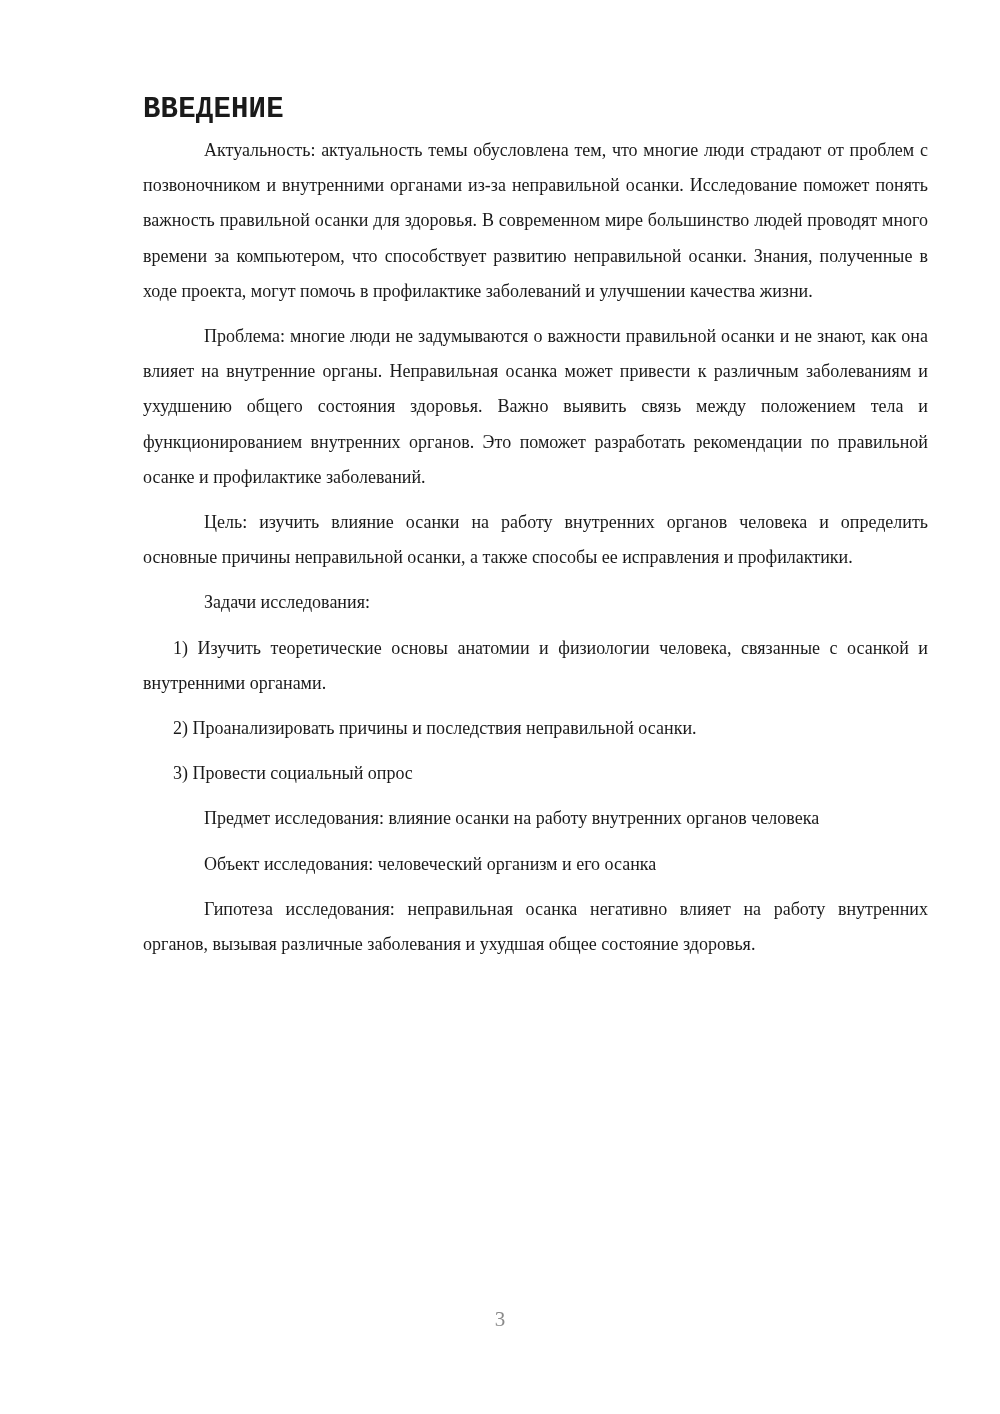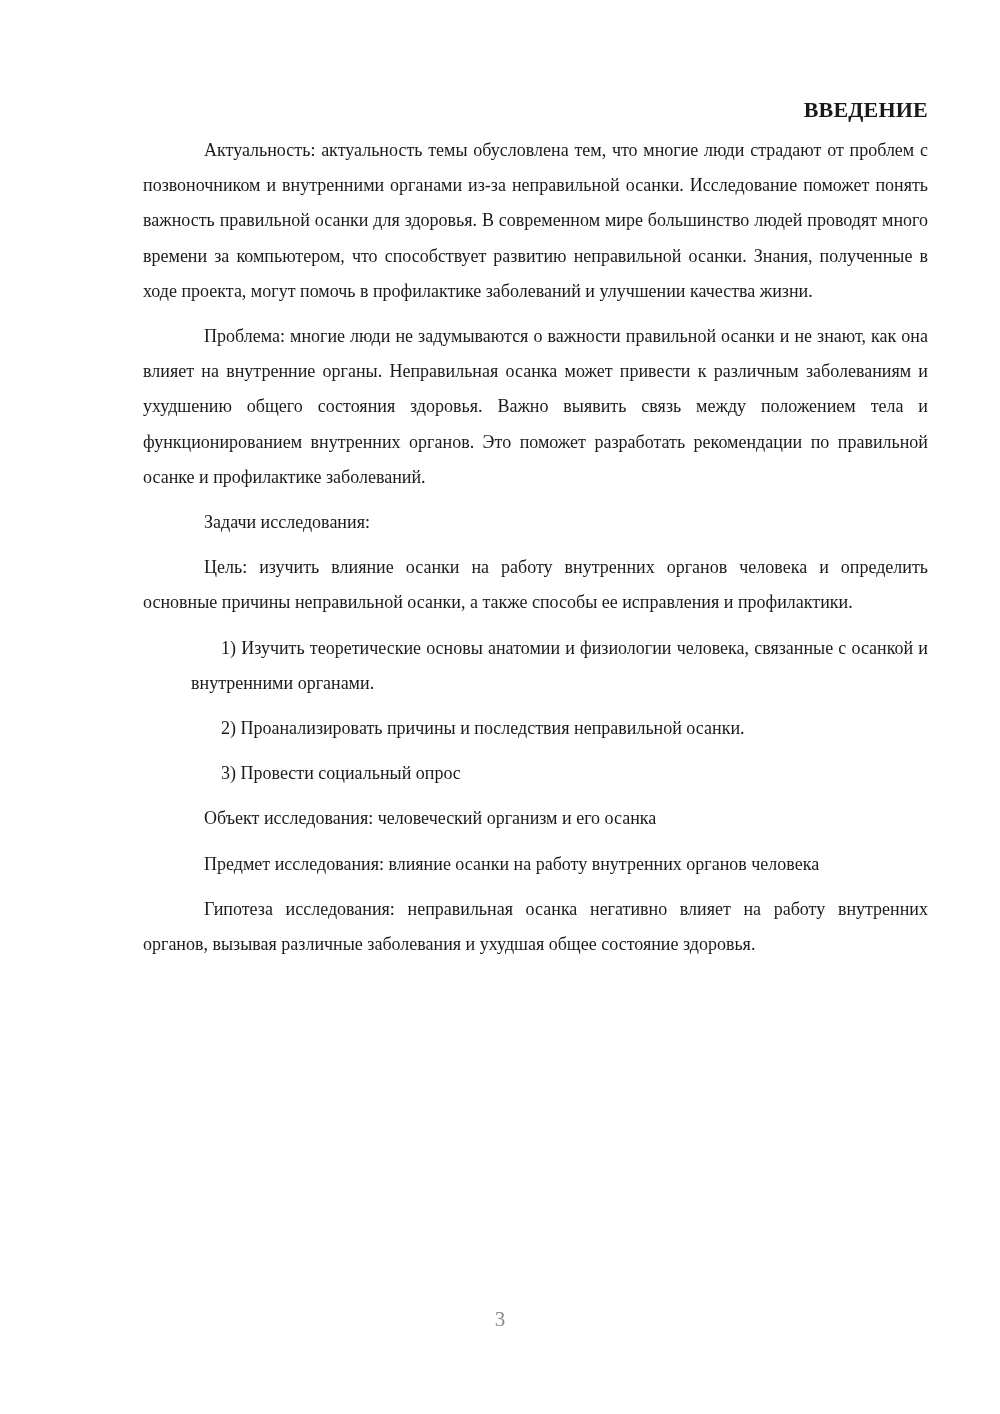--- a/index.html
+++ b/index.html
@@ -15,37 +15,37 @@
       font-family: "Liberation Serif", "DejaVu Serif", serif;
       color: #1a1a1a;
     }
     .page {
       position: absolute;
       left: 143px;
       top: 92px;
       width: 785px;
     }
     .title {
-      text-align: right;
+      text-align: left;
       font-weight: bold;
-      font-size: 22px;
+      font-size: 29px;
       line-height: 35px;
       margin: 0 0 6px 0;
       letter-spacing: 0.2px;
+      font-family: Liberation Mono, monospace;
     }
     .para {
       font-size: 18px;
       line-height: 35.2px;
       text-align: justify;
       text-indent: 61px;
       margin: 0 0 10px 0;
     }
     .para.task {
       text-indent: 30px;
-      margin-left: 48px;
     }
     .page-number {
       position: absolute;
       left: 0;
       width: 1000px;
       top: 1307px;
       text-align: center;
       font-size: 21px;
       color: #8a8a8a;
     }
@@ -53,30 +53,30 @@
 </head>
 <body>
 
 <div class="page">
   <h1 class="title">ВВЕДЕНИЕ</h1>
 
   <p class="para">Актуальность: актуальность темы обусловлена тем, что многие люди страдают от проблем с позвоночником и внутренними органами из-за неправильной осанки. Исследование поможет понять важность правильной осанки для здоровья. В современном мире большинство людей проводят много времени за компьютером, что способствует развитию неправильной осанки. Знания, полученные в ходе проекта, могут помочь в профилактике заболеваний и улучшении качества жизни.</p>
 
   <p class="para">Проблема: многие люди не задумываются о важности правильной осанки и не знают, как она влияет на внутренние органы. Неправильная осанка может привести к различным заболеваниям и ухудшению общего состояния здоровья. Важно выявить связь между положением тела и функционированием внутренних органов. Это поможет разработать рекомендации по правильной осанке и профилактике заболеваний.</p>
 
+  <p class="para">Цель: изучить влияние осанки на работу внутренних органов человека и определить основные причины неправильной осанки, а также способы ее исправления и профилактики.</p>
+
   <p class="para">Задачи исследования:</p>
-
-  <p class="para">Цель: изучить влияние осанки на работу внутренних органов человека и определить основные причины неправильной осанки, а также способы ее исправления и профилактики.</p>
 
   <div>
     <p class="para task">1) Изучить теоретические основы анатомии и физиологии человека, связанные с осанкой и внутренними органами.</p>
     <p class="para task">2) Проанализировать причины и последствия неправильной осанки.</p>
     <p class="para task">3) Провести социальный опрос</p>
   </div>
 
+  <p class="para">Предмет исследования: влияние осанки на работу внутренних органов человека</p>
+
   <p class="para">Объект исследования: человеческий организм и его осанка</p>
-
-  <p class="para">Предмет исследования: влияние осанки на работу внутренних органов человека</p>
 
   <p class="para">Гипотеза исследования: неправильная осанка негативно влияет на работу внутренних органов, вызывая различные заболевания и ухудшая общее состояние здоровья.</p>
 </div>
 
 <div class="page-number">3</div>
 
 </body></html>

